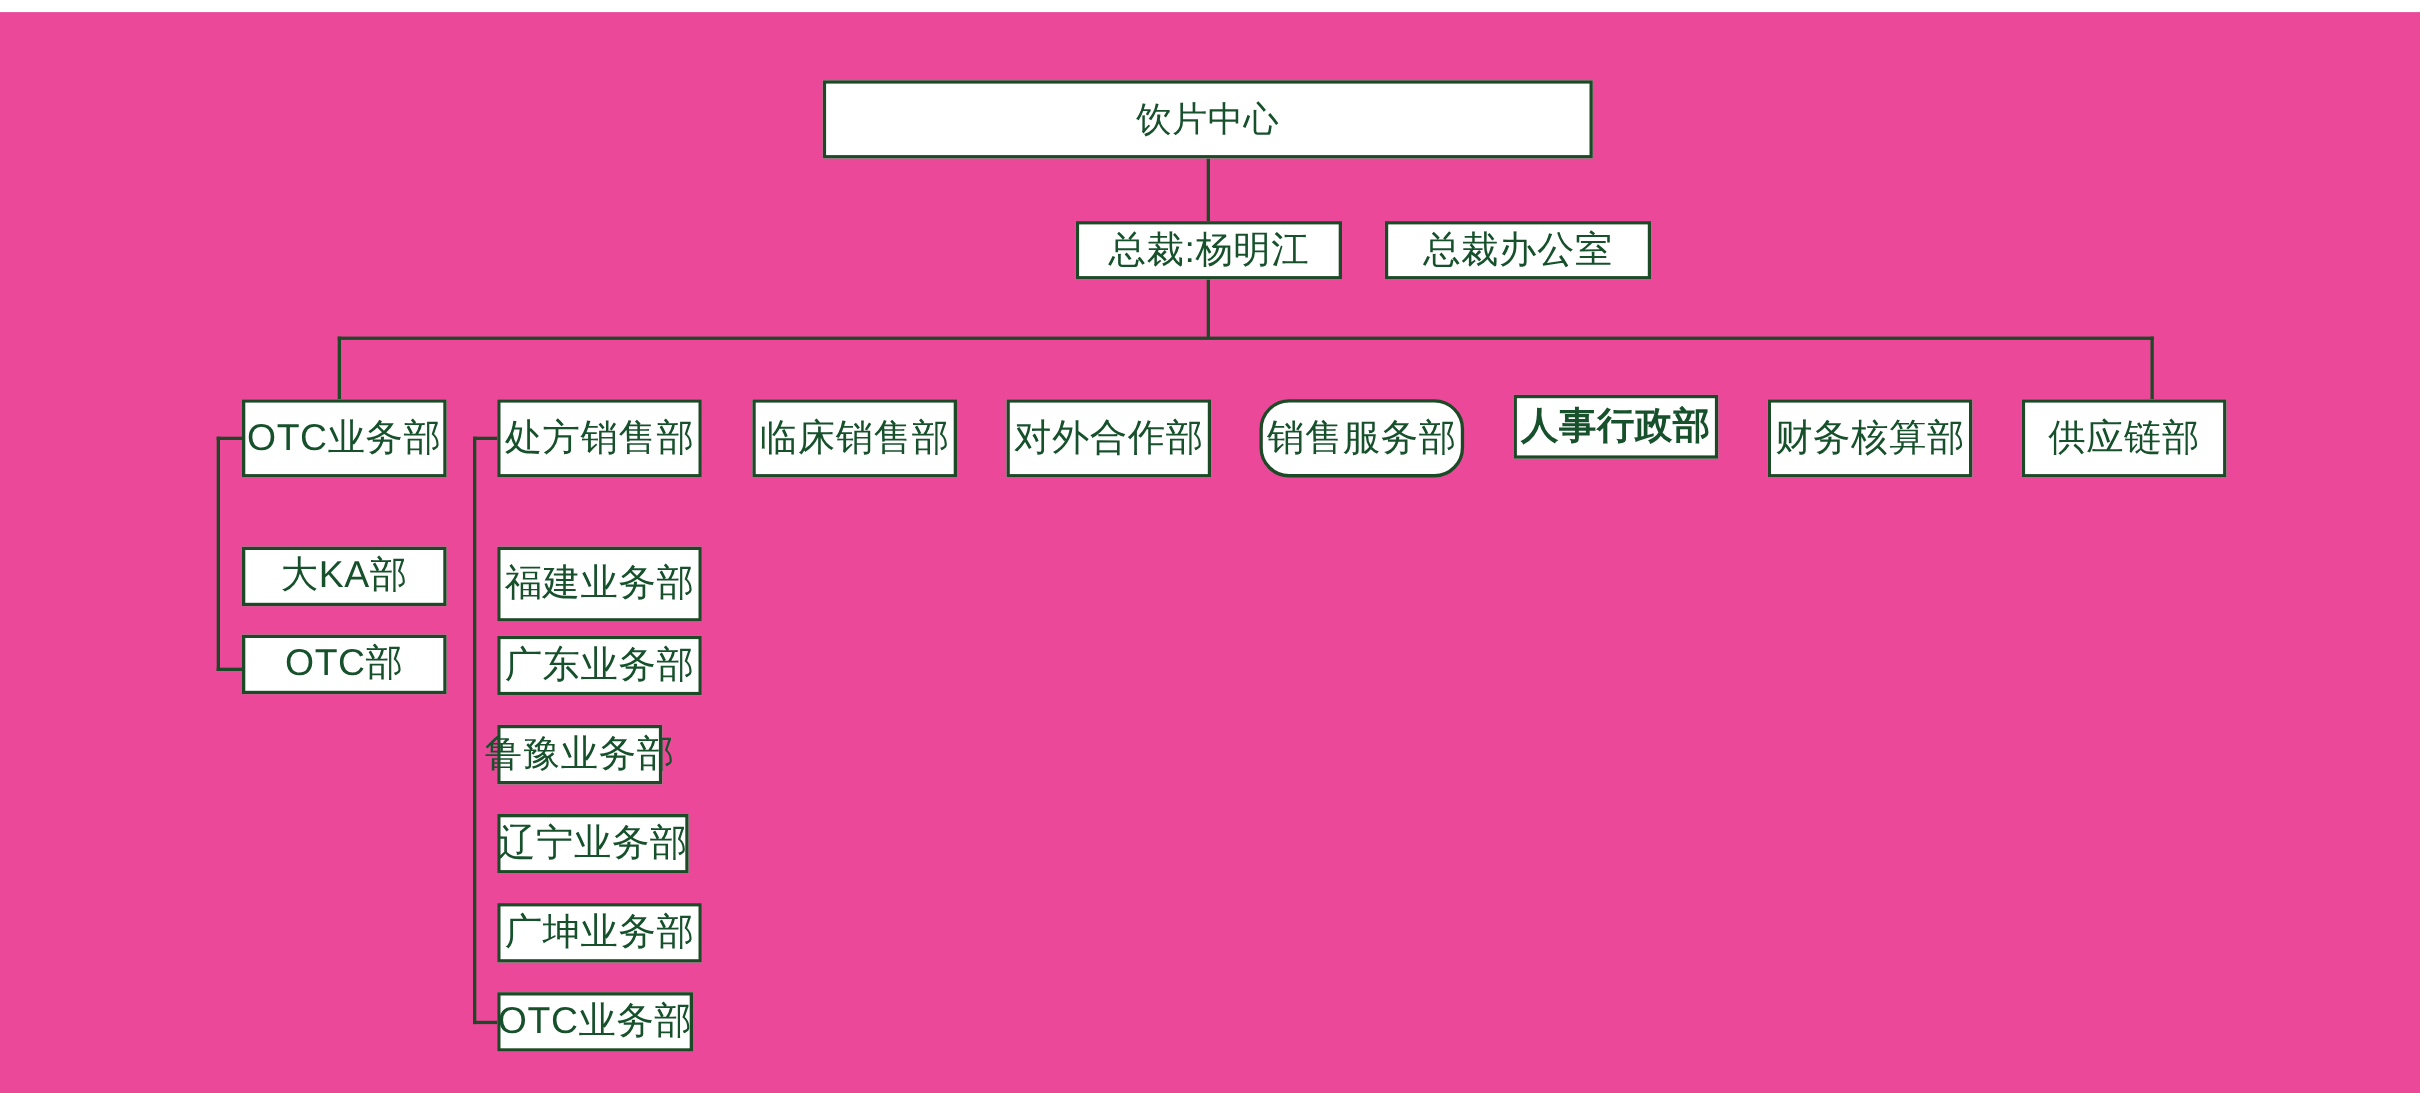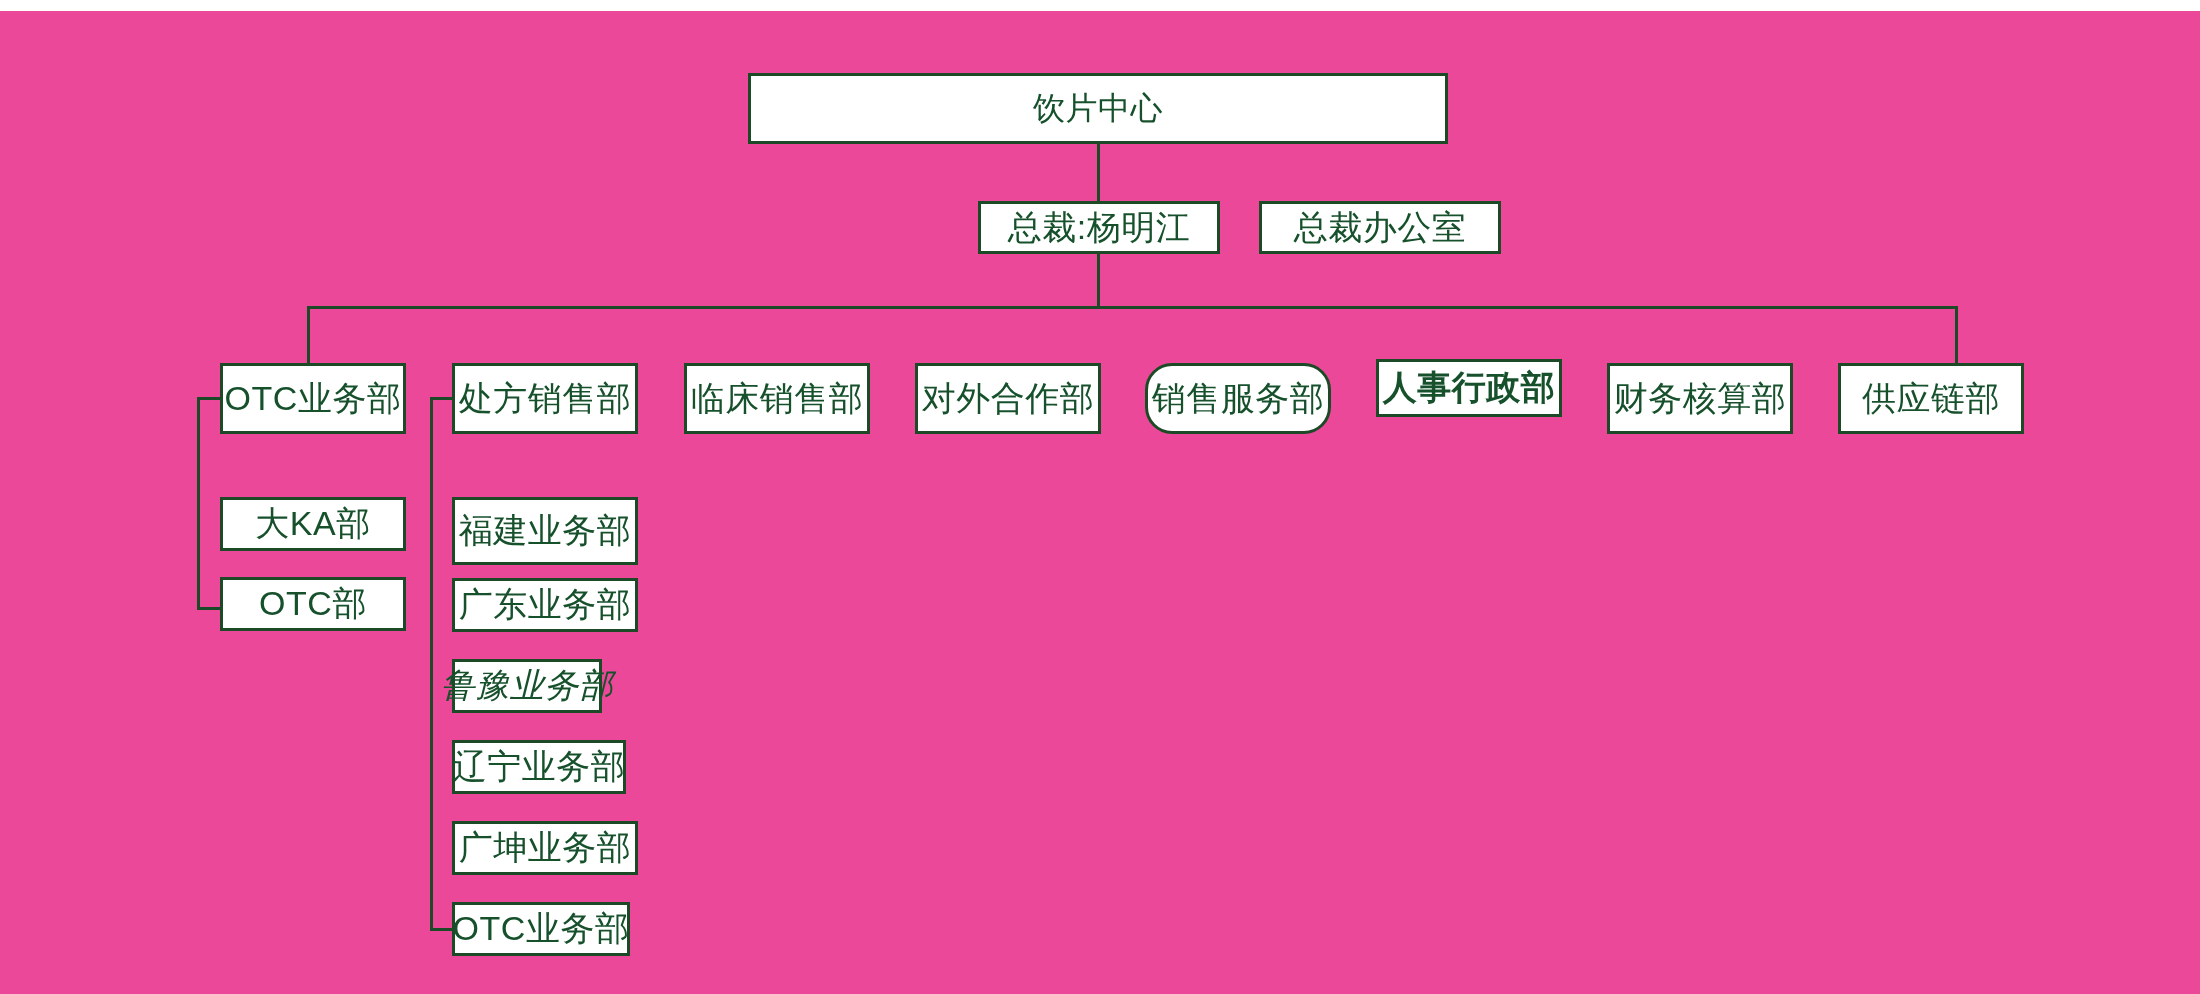--- a/index.html
+++ b/index.html
@@ -93,21 +93,21 @@
   <div class="node" style="left:220px; top:566px; width:186px; height:54px;">OTC部</div>
 
   <div class="connector v" style="left:430px; top:386px; width:3px; height:534px;"></div>
   <div class="connector h" style="left:430px; top:386px; width:24px; height:3px;"></div>
   <div class="connector h" style="left:430px; top:917px; width:24px; height:3px;"></div>
 
   <div class="node" style="left:452px; top:486px; width:186px; height:68px;">福建业务部</div>
 
   <div class="node" style="left:452px; top:567px; width:186px; height:54px;">广东业务部</div>
 
-  <div class="node" style="left:452px; top:648px; width:150px; height:54px;font-style:italic;">鲁豫业务部</div>
+  <div class="node" style="left:452px; top:648px; width:150px; height:54px;">鲁豫业务部</div>
 
   <div class="node" style="left:452px; top:729px; width:174px; height:54px;">辽宁业务部</div>
 
   <div class="node" style="left:452px; top:810px; width:186px; height:54px;">广坤业务部</div>
 
   <div class="node" style="left:452px; top:891px; width:178px; height:54px;">OTC业务部</div>
 
 </div>
 
 </body></html>

